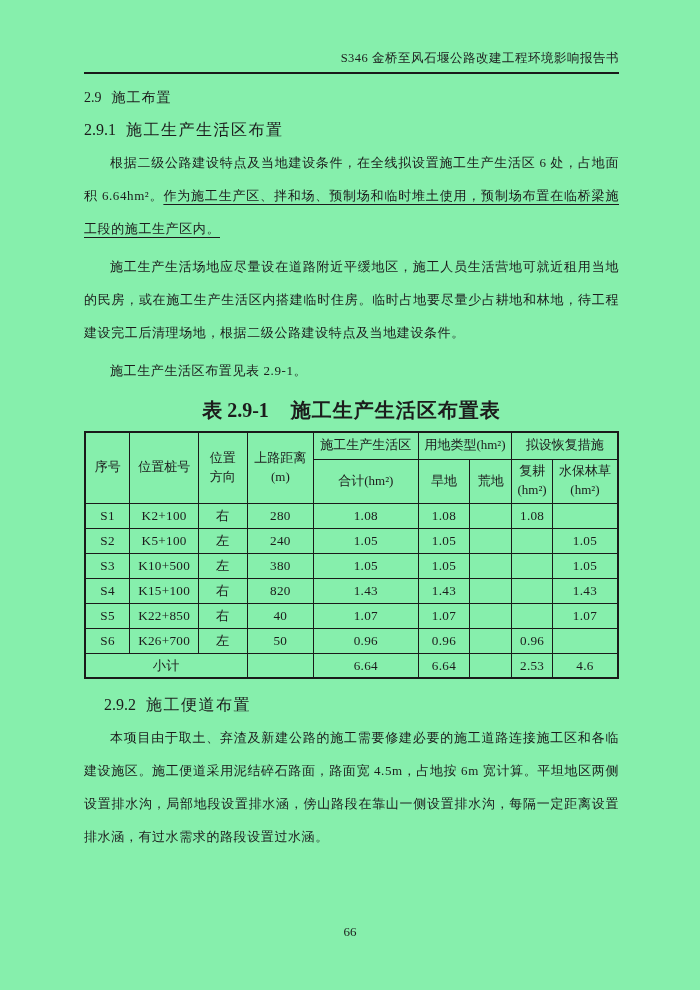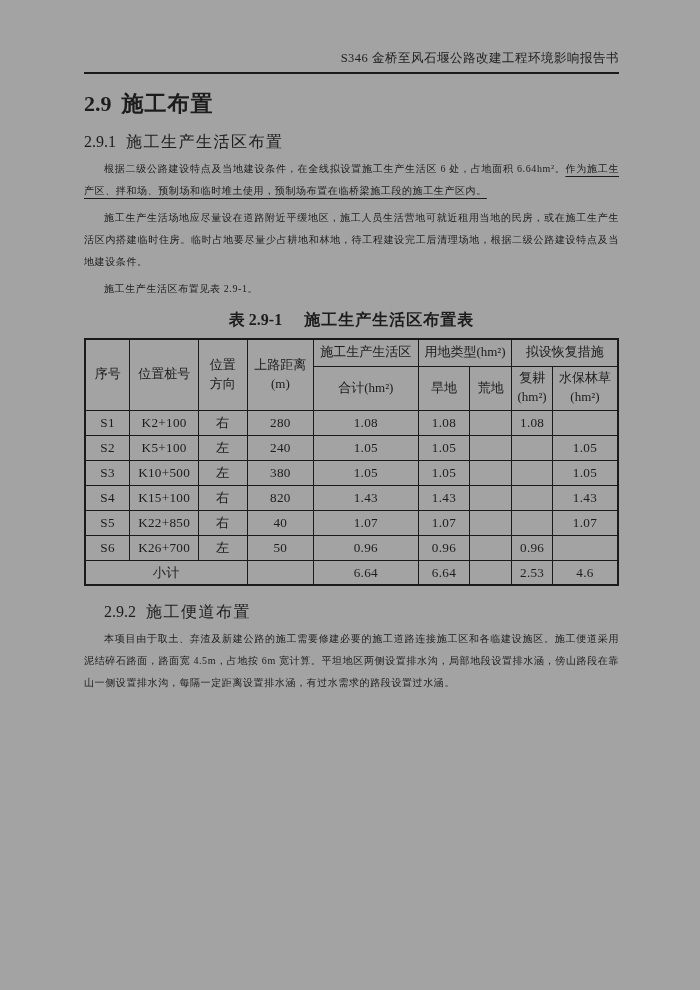--- a/index.html
+++ b/index.html
@@ -1,68 +1,68 @@
 <!DOCTYPE html>
 <html lang="zh"><head>
 <meta charset="utf-8">
 <style>
   html,body{margin:0;padding:0;background:#e8e8e8;}
   .page{
     position:relative;
     width:700px;height:990px;
     margin:0 auto;
-    background:#a3a3a3;
+    background:#86efac;
     font-family:"Liberation Serif","DejaVu Serif",serif;
     color:#1c1c1c;
     overflow:hidden;
     box-sizing:border-box;
   }
   .content{padding:50px 81px 0 84px;}
 
   .doc-header{
     text-align:right;
     font-size:12.5px;
     letter-spacing:0.5px;
     padding-bottom:5px;
     border-bottom:2px solid #1a1a1a;
   }
 
   .h-sec{
     margin:15px 0 12px 0;
-    font-size:22px;
-    font-weight:bold;
+    font-size:14px;
+    font-weight:normal;
     letter-spacing:1px;
   }
   .h-sub{
     margin:13px 0 0 0;
     font-size:16px;
     font-weight:normal;
     letter-spacing:1.5px;
   }
   .h-sec .sec-num,.h-sub .sec-num{margin-right:10px;letter-spacing:0;}
 
   p.body-par{
     margin:5px 0 0 0;
-    font-size:10px;
-    line-height:22px;
+    font-size:13px;
+    line-height:33px;
     text-align:justify;
     text-indent:2em;
     letter-spacing:0.6px;
   }
   .u{
     text-decoration:underline;
     text-underline-offset:4px;
     text-decoration-thickness:1px;
   }
 
   .table-title{
     margin:10px 0 7px 0;
     text-align:center;
     font-weight:bold;
-    font-size:16px;
+    font-size:20px;
     letter-spacing:1px;
   }
   .table-title .tt-label{margin-right:22px;letter-spacing:0;}
 
   table.layout-table{
     width:100%;
     border-collapse:collapse;
     border:2px solid #1a1a1a;
     font-size:13px;
     text-align:center;
@@ -232,13 +232,14 @@
 
     <div class="h-sub" style="margin-top:16px;margin-left:20px;">
       <span class="sec-num">2.9.2</span><span>施工便道布置</span>
     </div>
 
     <p class="body-par">本项目由于取土、弃渣及新建公路的施工需要修建必要的施工道路连接施工区和各临建设施区。施工便道采用泥结碎石路面，路面宽 4.5m，占地按 6m 宽计算。平坦地区两侧设置排水沟，局部地段设置排水涵，傍山路段在靠山一侧设置排水沟，每隔一定距离设置排水涵，有过水需求的路段设置过水涵。</p>
 
 
   </div>
 
+  <div class="page-number">66</div>
 </div>
 
 </body></html>

